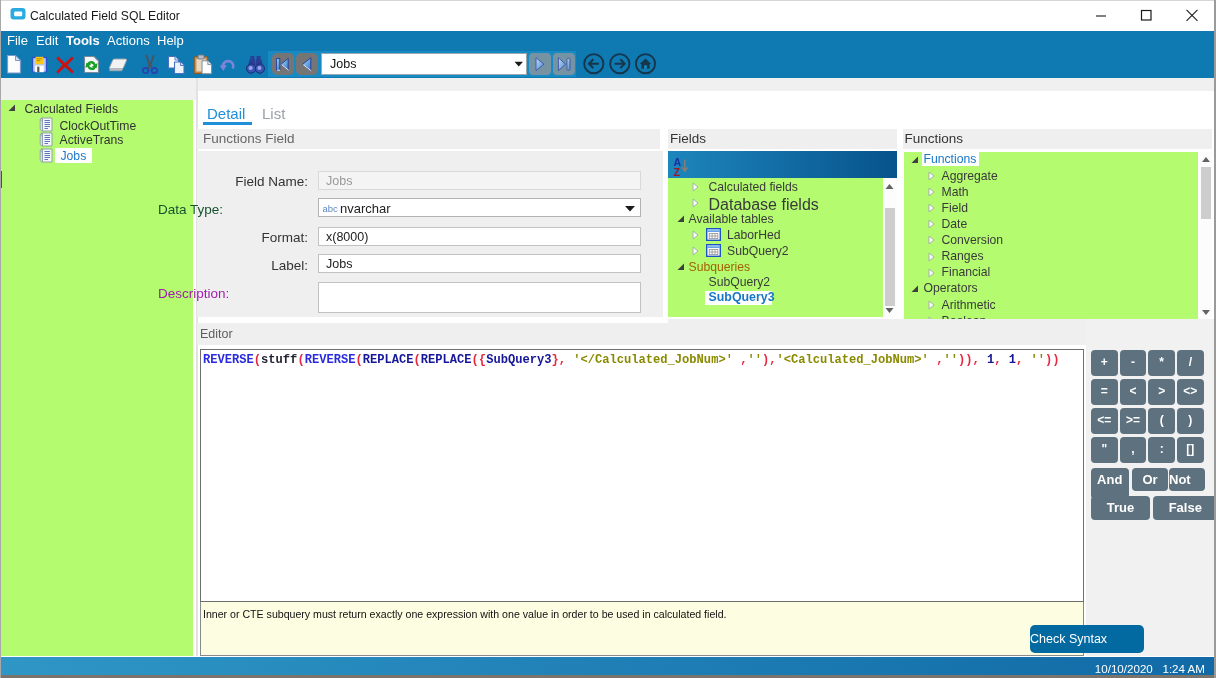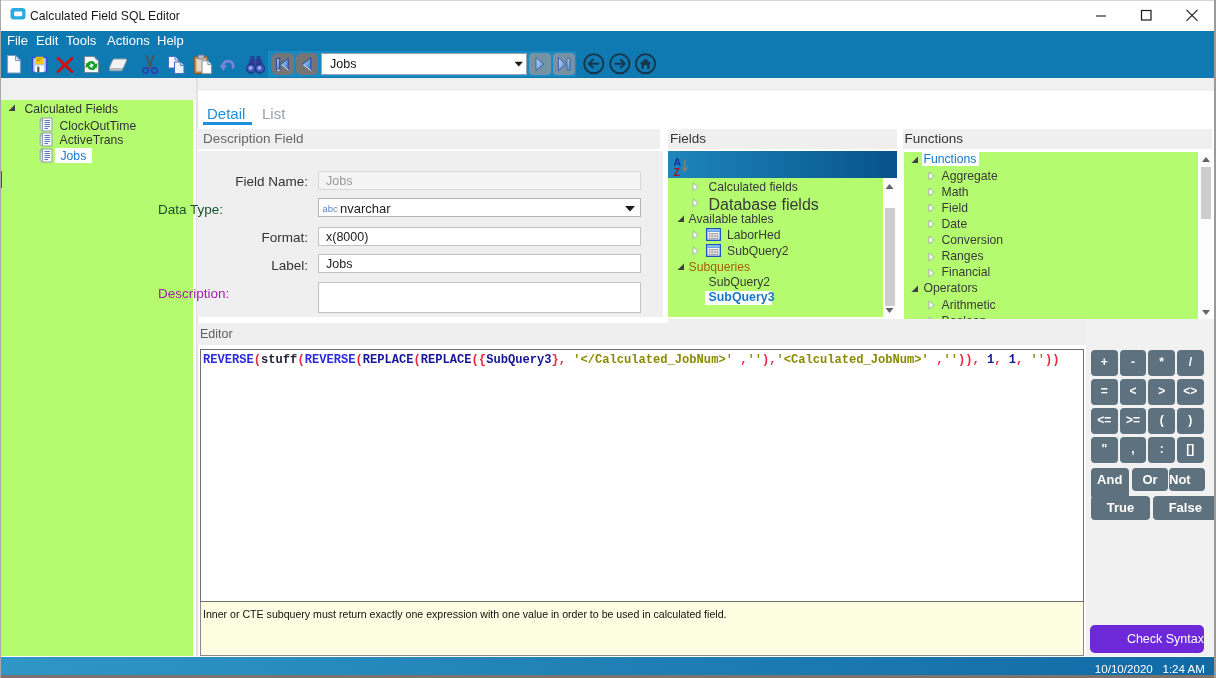--- a/index.html
+++ b/index.html
@@ -20,21 +20,21 @@
   <line x1="4" y1="10" x2="14" y2="10" stroke="#1a1a1a" stroke-width="1.1"></line>
   <rect x="49.5" y="4.5" width="9.5" height="9.5" fill="none" stroke="#1a1a1a" stroke-width="1.2"></rect>
   <line x1="94.5" y1="3.8" x2="105.5" y2="14.8" stroke="#1a1a1a" stroke-width="1.1"></line>
   <line x1="105.5" y1="3.8" x2="94.5" y2="14.8" stroke="#1a1a1a" stroke-width="1.1"></line>
 </svg>
 
 <div class="abs" style="left:0;top:31px;width:1216px;height:47px;background:#0f79b2;"></div>
 <div class="abs" style="left:0;top:33px;width:1216px;height:15px;color:#ffffff;font-size:13px;">
   <span class="abs" style="left:7px;">File</span>
   <span class="abs" style="left:36px;">Edit</span>
-  <span class="abs" style="left:66px;">Tools</span>
+  <span class="abs" style="left:66px;font-weight:bold;">Tools</span>
   <span class="abs" style="left:107px;">Actions</span>
   <span class="abs" style="left:157px;">Help</span>
 </div>
 
 <svg class="abs" style="left:6px;top:54px;" width="16" height="21" viewBox="0 0 16 21">
 <path d="M1.5 1.5 H9.5 L14.5 6.5 V19 H1.5 Z" fill="#fdfdfd" stroke="#7a9ac8" stroke-width="1.2"></path>
 <path d="M9.5 1.5 L9.5 6.5 H14.5 Z" fill="#cfe0f2" stroke="#7a9ac8" stroke-width="1"></path>
 </svg>
 <svg class="abs" style="left:31px;top:56px;" width="17" height="17" viewBox="0 0 17 17">
 <rect x="0.8" y="0.8" width="15.4" height="15.4" fill="#2a50cf"></rect>
@@ -182,21 +182,21 @@
 <line x1="5.5" y1="11.5" x2="9" y2="11.5" stroke="#4a6ab8" stroke-width="0.9"></line>
 </svg>
 <div class="abs" style="left:54.5px;top:148.3px;width:37px;height:14.8px;background:#fff;"></div>
 <div class="abs" style="left:60.5px;top:149.2px;font-size:12.2px;color:#1e78c8;">Jobs</div>
 
 <div class="abs" style="left:207px;top:105px;font-size:15px;color:#1e8fd8;">Detail</div>
 <div class="abs" style="left:262px;top:105px;font-size:15px;color:#9aa1a8;">List</div>
 <div class="abs" style="left:203px;top:122px;width:49px;height:3px;background:#1e8fd8;"></div>
 
 <div class="abs" style="left:197px;top:128.5px;width:463px;height:20px;background:#efefef;"></div>
-<div class="abs" style="left:203px;top:131px;font-size:13.5px;color:#666;">Description Field</div>
+<div class="abs" style="left:203px;top:131px;font-size:13.5px;color:#666;">Functions Field</div>
 <div class="abs" style="left:197px;top:151px;width:465.5px;height:165.5px;background:#efefef;"></div>
 <div class="abs" style="left:158px;top:174.0px;width:150px;text-align:right;font-size:13.5px;color:#333;">Field Name:</div>
 <div class="abs" style="left:317.5px;top:170.5px;width:323px;height:19px;background:#f4f4f4;border:1px solid #d9d9d9;"></div>
 <div class="abs" style="left:326px;top:173.5px;font-size:12.5px;color:#999;">Jobs</div>
 <div class="abs" style="left:158px;top:201.8px;width:150px;text-align:left;font-size:13.5px;color:#14532d;">Data Type:</div>
 <div class="abs" style="left:317.5px;top:198.3px;width:323px;height:19px;background:#fff;border:1px solid #b2b2b2;"></div>
 <div class="abs" style="left:322.5px;top:202.8px;font-size:9.5px;color:#5c88c4;">abc</div>
 <div class="abs" style="left:340px;top:201.3px;font-size:13px;color:#222;">nvarchar</div>
 <svg class="abs" style="left:624px;top:205.3px;" width="12" height="7" viewBox="0 0 12 7">
     <polygon points="1,1 11,1 6,6.5" fill="#1a1a1a"></polygon>
@@ -364,21 +364,21 @@
 <div class="abs" style="left:1177.1px;top:408.0px;width:26.5px;height:25.8px;background:#5e717e;border-radius:4px;color:#fff;font-weight:bold;font-size:12px;text-align:center;line-height:25.8px;">)</div>
 <div class="abs" style="left:1091.0px;top:436.8px;width:26.5px;height:25.8px;background:#5e717e;border-radius:4px;color:#fff;font-weight:bold;font-size:12px;text-align:center;line-height:25.8px;">"</div>
 <div class="abs" style="left:1119.7px;top:436.8px;width:26.5px;height:25.8px;background:#5e717e;border-radius:4px;color:#fff;font-weight:bold;font-size:12px;text-align:center;line-height:25.8px;">,</div>
 <div class="abs" style="left:1148.4px;top:436.8px;width:26.5px;height:25.8px;background:#5e717e;border-radius:4px;color:#fff;font-weight:bold;font-size:12px;text-align:center;line-height:25.8px;">:</div>
 <div class="abs" style="left:1177.1px;top:436.8px;width:26.5px;height:25.8px;background:#5e717e;border-radius:4px;color:#fff;font-weight:bold;font-size:12px;text-align:center;line-height:25.8px;">[]</div>
 <div class="abs" style="left:1091.0px;top:467.8px;width:37.5px;height:31px;background:#5e717e;border-radius:4px;color:#fff;font-weight:bold;font-size:13px;text-align:center;line-height:23.5px;">And</div>
 <div class="abs" style="left:1132.3px;top:467.8px;width:35.5px;height:23.5px;background:#5e717e;border-radius:4px;color:#fff;font-weight:bold;font-size:13px;text-align:center;line-height:23.5px;">Or</div>
 <div class="abs" style="left:1169.0px;top:467.8px;width:35.5px;height:23.5px;background:#5e717e;border-radius:4px;color:#fff;font-weight:bold;font-size:13px;line-height:23.5px;">Not</div>
 <div class="abs" style="left:1091.0px;top:496.3px;width:59.0px;height:24.2px;background:#5e717e;border-radius:4px;color:#fff;font-weight:bold;font-size:13px;text-align:center;line-height:24.2px;">True</div>
 <div class="abs" style="left:1153.3px;top:496.3px;width:64px;height:24.2px;background:#5e717e;border-radius:4px;color:#fff;font-weight:bold;font-size:13px;text-align:center;line-height:24.2px;">False</div>
-<div class="abs" style="left:1090px;top:625px;width:114px;height:28px;background:#6d28d9;border-radius:5px;color:#fff;font-size:12.5px;text-align:right;line-height:28px;">Check Syntax</div>
+<div class="abs" style="left:1030px;top:625px;width:114px;height:28px;background:#0369a1;border-radius:5px;color:#fff;font-size:12.5px;text-align:left;line-height:28px;">Check Syntax</div>
 
 <div class="abs" style="left:0;top:656px;width:1216px;height:1.3px;background:#ffffff;"></div>
 <div class="abs" style="left:0;top:657.3px;width:1216px;height:17.4px;background:linear-gradient(to right,#2f96c6,#116aa6);"></div>
 <div class="abs" style="left:0;top:662px;width:1214px;height:13px;color:#fff;font-size:11.6px;text-align:right;"><span style="margin-right:9px;">10/10/2020&nbsp;&nbsp;&nbsp;1:24 AM</span></div>
 <div class="abs" style="left:0;top:674.7px;width:1216px;height:3.3px;background:#7b746c;"></div>
 
 <div class="abs" style="left:1214px;top:0;width:2px;height:678px;background:#9a9a9a;"></div>
 <div class="abs" style="left:0;top:0;width:1px;height:678px;background:#a8a8a8;"></div>
 
 </body></html>

